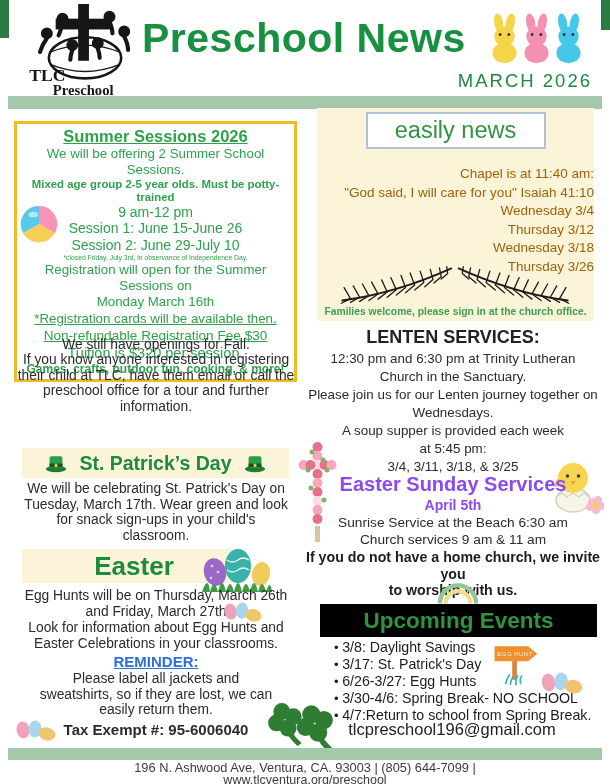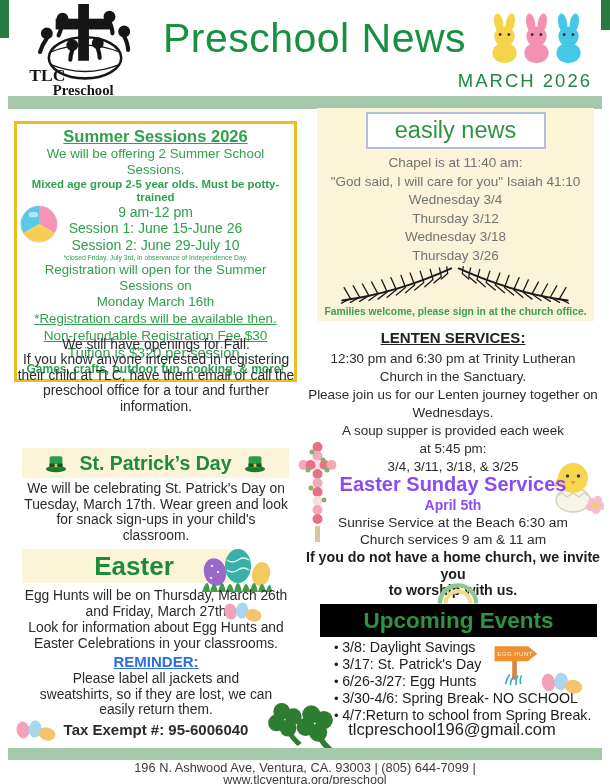--- a/index.html
+++ b/index.html
@@ -8,21 +8,21 @@
 .abs{position:absolute}
 .ctr{text-align:center}
 .pre{white-space:pre-line}
 .strip{position:absolute;background:#2a7a42}
 .strip-l{left:0;top:7;width:9px;height:38px}
 .strip-r{right:0;top:0;width:9px;height:30px}
 .bar{position:absolute;background:#a6c8aa}
 .bar-top{left:8px;top:96px;width:594px;height:13px}
 .bar-bottom{left:8px;top:748px;width:594px;height:12px}
 .logo{left:26px;top:4px;width:120px;height:92px}
-.title{left:142px;top:16px;width:345px;font-size:41px;font-weight:400;color:#17913f;text-align:center;letter-spacing:0.5px;line-height:1.1}
+.title{left:142px;top:16px;width:345px;font-size:41px;font-weight:700;color:#17913f;letter-spacing:0.5px;line-height:1.1}
 .peeps{left:489px;top:10px;display:flex;gap:1px}
 .issue{left:420px;top:70px;width:172px;font-size:18.5px;letter-spacing:2px;color:#1d8a42;text-align:right;font-weight:500}
 
 .summer{left:14px;top:121px;width:283px;background:#fff;border:3px solid #edbc20;padding:3px 4px;color:#2fa14c;text-align:center}
 .sm-title{font-size:16.5px;font-weight:bold;text-decoration:underline;line-height:19px}
 .sm-l1{font-size:13.3px;line-height:16px}
 .sm-l2{font-size:11.4px;line-height:13px;font-weight:600}
 .sm-time{font-size:14px;line-height:16px}
 .sm-s{font-size:14px;line-height:17px}
 .sm-fn{font-size:6.8px;line-height:8px}
@@ -48,24 +48,24 @@
 .easter-eggs2{left:222px;top:600px;width:40px;height:25px}
 .easter-body{left:9px;top:620px;width:294px;font-size:13.8px;line-height:16px;color:#2b2b2b}
 .rem-title{left:9px;top:653px;width:294px;font-size:15px;font-weight:bold;color:#2e6fe0;text-decoration:underline;line-height:18px}
 .rem-body{left:9px;top:671px;width:294px;font-size:13.8px;line-height:15.5px;color:#2b2b2b}
 .tax{left:9px;top:721px;width:294px;font-size:15px;font-weight:600;color:#2b2b2b}
 .tax-eggs{left:14px;top:718px;width:42px;height:26px}
 .shamrock-l{left:266px;top:700px;width:42px;height:48px;color:#2e7d32}
 
 .chapelbox{left:317px;top:108px;width:277px;height:213px;background:#fbf4d9}
 .chapel-titlebox{margin:4px auto 0;width:180px;height:37px;background:#fff;border:2px solid #b3c0d6;font-size:23.5px;color:#2e9440;line-height:33px;text-align:center}
-.chapel-lines{margin-top:5px;font-size:13.5px;line-height:18.5px;color:#737373;text-align:center}
+.chapel-lines{margin-top:16px;font-size:13.5px;line-height:18.5px;color:#a16207;text-align:right}
 .ferns{left:330px;top:262px;width:250px;height:44px}
 .chapel-foot{left:317px;top:306px;width:277px;font-size:10.3px;color:#3ba152;font-weight:600}
-.lenten-title{left:298px;top:327px;width:310px;font-size:15px;font-weight:bold;text-decoration:underline;color:#222;line-height:21px}
+.lenten-title{left:298px;top:327px;width:310px;font-size:18px;font-weight:bold;color:#222;line-height:21px}
 .lenten-body{left:298px;top:350px;width:310px;font-size:13.4px;line-height:18px;color:#2b2b2b}
 .cross{left:298px;top:440px;width:40px;height:104px}
 .chick{left:546px;top:450px;width:58px;height:64px}
 .es-title{left:302px;top:472px;width:302px;font-size:20px;font-weight:bold;color:#8a4bf5;line-height:24px}
 .es-date{left:302px;top:497px;width:302px;font-size:14px;font-weight:bold;color:#8a4bf5;line-height:17px}
 .es-l1{left:302px;top:514px;width:302px;font-size:13.7px;line-height:17px;color:#2b2b2b}
 .es-l2{left:302px;top:531px;width:302px;font-size:13.7px;line-height:17px;color:#2b2b2b}
 .es-bold{left:302px;top:549px;width:302px;font-size:14.2px;font-weight:bold;line-height:16.5px;color:#1d1d1d}
 .rainbow{left:437px;top:580px;width:42px;height:24px}
 .events-bar{left:320px;top:604px;width:277px;height:33px;background:#000000;text-align:center;font-size:22.5px;color:#2e9440;line-height:33px;font-weight:600}

